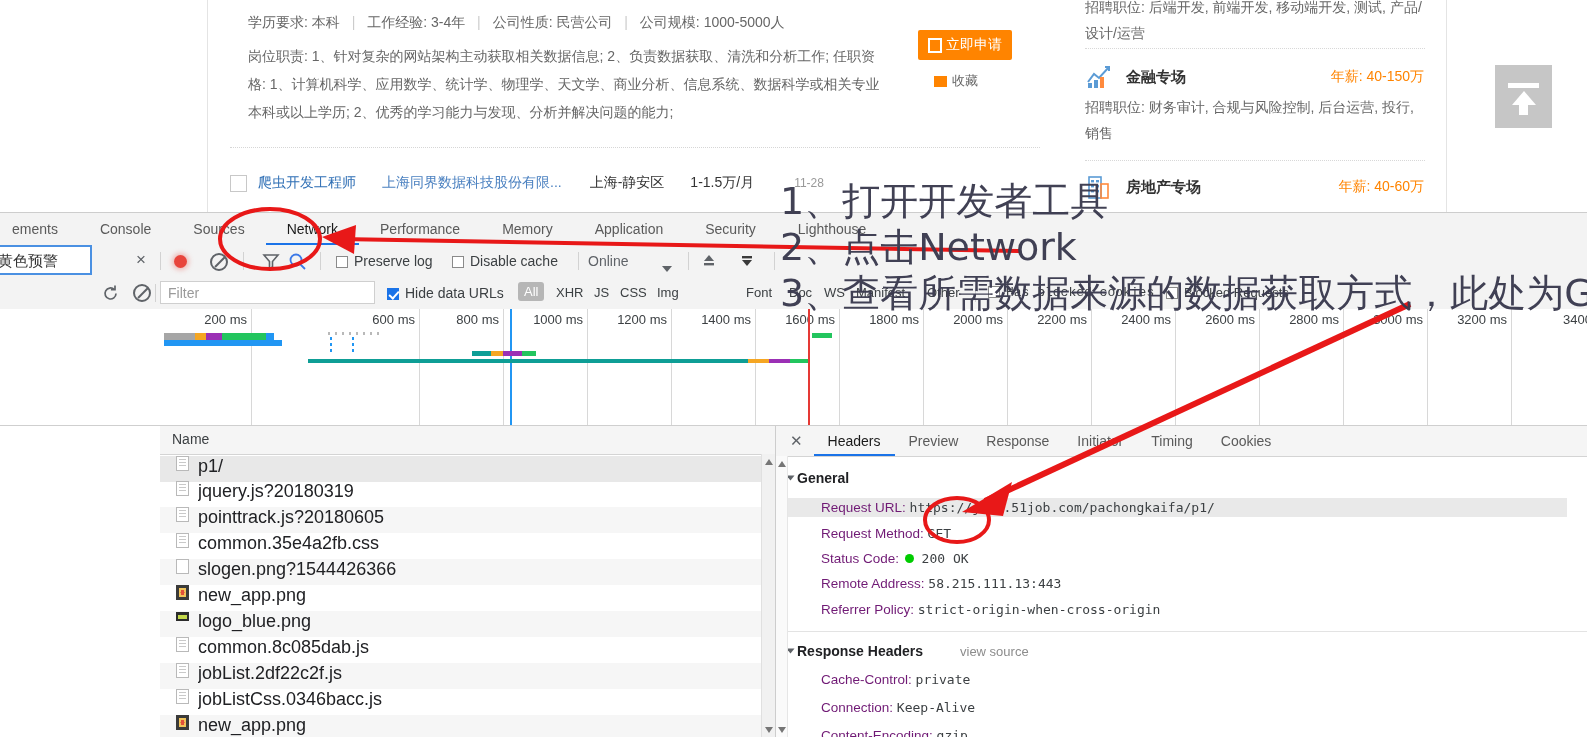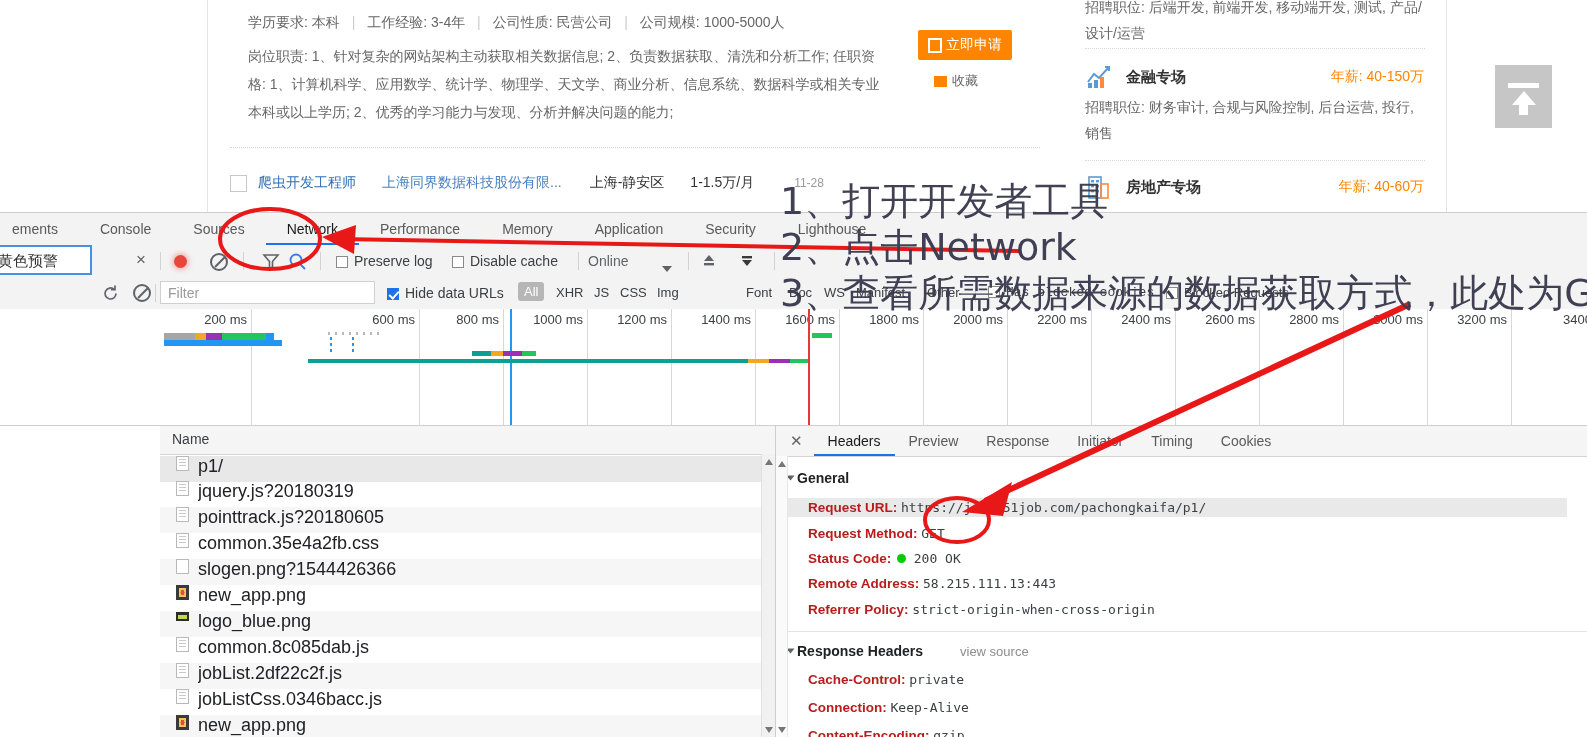--- a/index.html
+++ b/index.html
@@ -163,21 +163,21 @@
   .dtab{font-size:14px;color:#5a5a5a;padding:0 14px;line-height:29px;height:29px;cursor:pointer;
     box-sizing:border-box;white-space:nowrap;}
   .dtab.active{color:#1a1a1a;border-bottom:2px solid #1a73e8;}
   #detail-body{position:absolute;left:12px;top:30px;width:799px;height:282px;overflow:hidden;}
   .sect-head{position:absolute;left:0;font-size:14px;color:#202124;font-weight:bold;}
   .tri{display:inline-block;width:0;height:0;border-left:5px solid #5f6368;
     border-top:4px solid transparent;border-bottom:4px solid transparent;margin-right:4px;
     vertical-align:1px;transform:rotate(90deg);}
   .view-src{position:absolute;font-size:13px;color:#8c8c8c;cursor:pointer;}
   .kv{position:absolute;left:20px;font-size:13.5px;white-space:nowrap;}
-  .kv .k{color:#b91c1c;font-weight:bold;}
+  .kv .k{color:#701a75;font-weight:normal;margin-left:13px;}
   .kv .v{color:#3c4043;font-family:"DejaVu Sans Mono","Liberation Mono",monospace;font-size:13px;}
   .kv.hl{background:#e9e9e9;left:0;padding:2px 0 2px 20px;width:779px;box-sizing:border-box;}
   .status-dot{display:inline-block;width:9px;height:9px;border-radius:50%;background:#0c0;
     margin:0 4px 0 2px;}
   .hr{position:absolute;left:0;width:799px;border-top:1px solid #e3e3e3;}
   #detail-scroll{position:absolute;left:0;top:30px;width:11px;height:282px;background:#fafafa;
     border-right:1px solid #e6e6e6;cursor:pointer;}
 
   
   #anno{left:0;top:4px;width:1587px;height:737px;pointer-events:none;}

